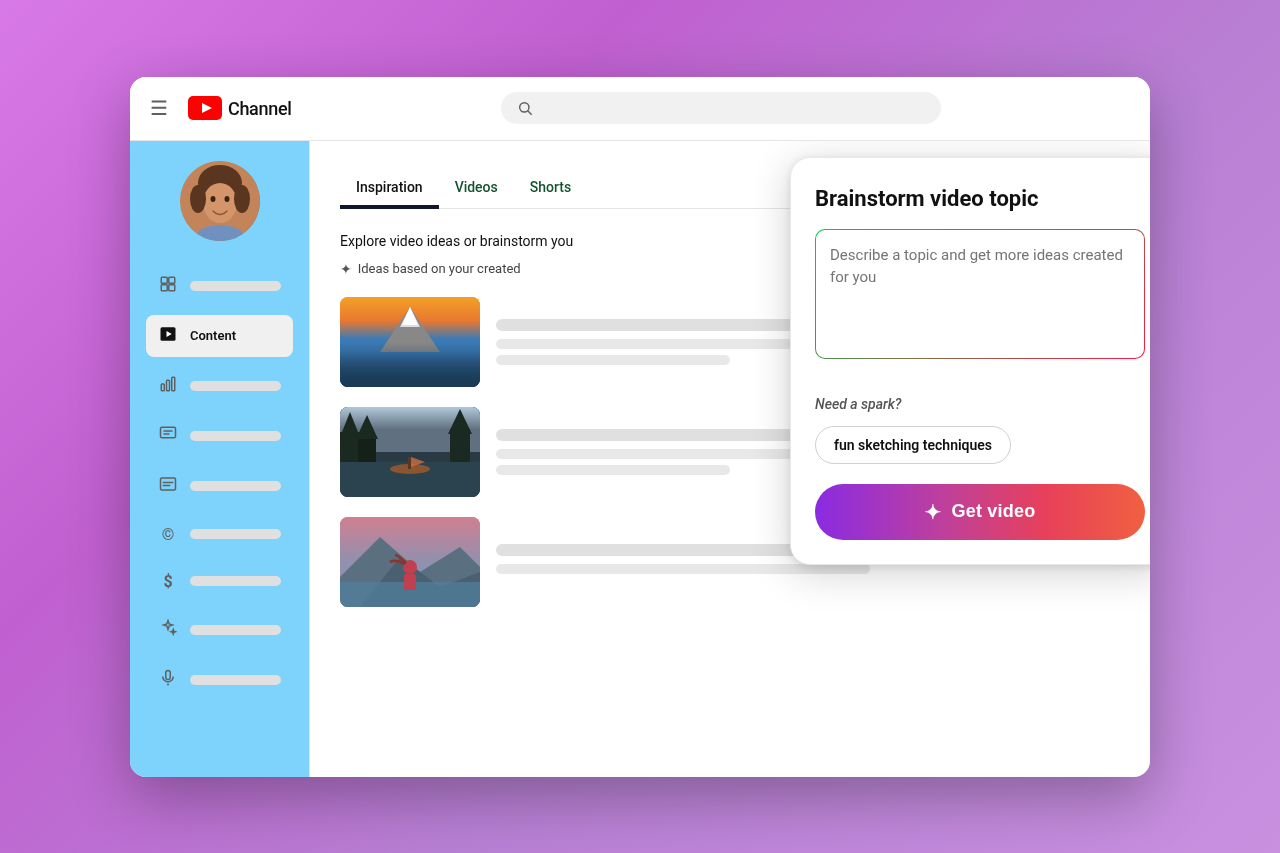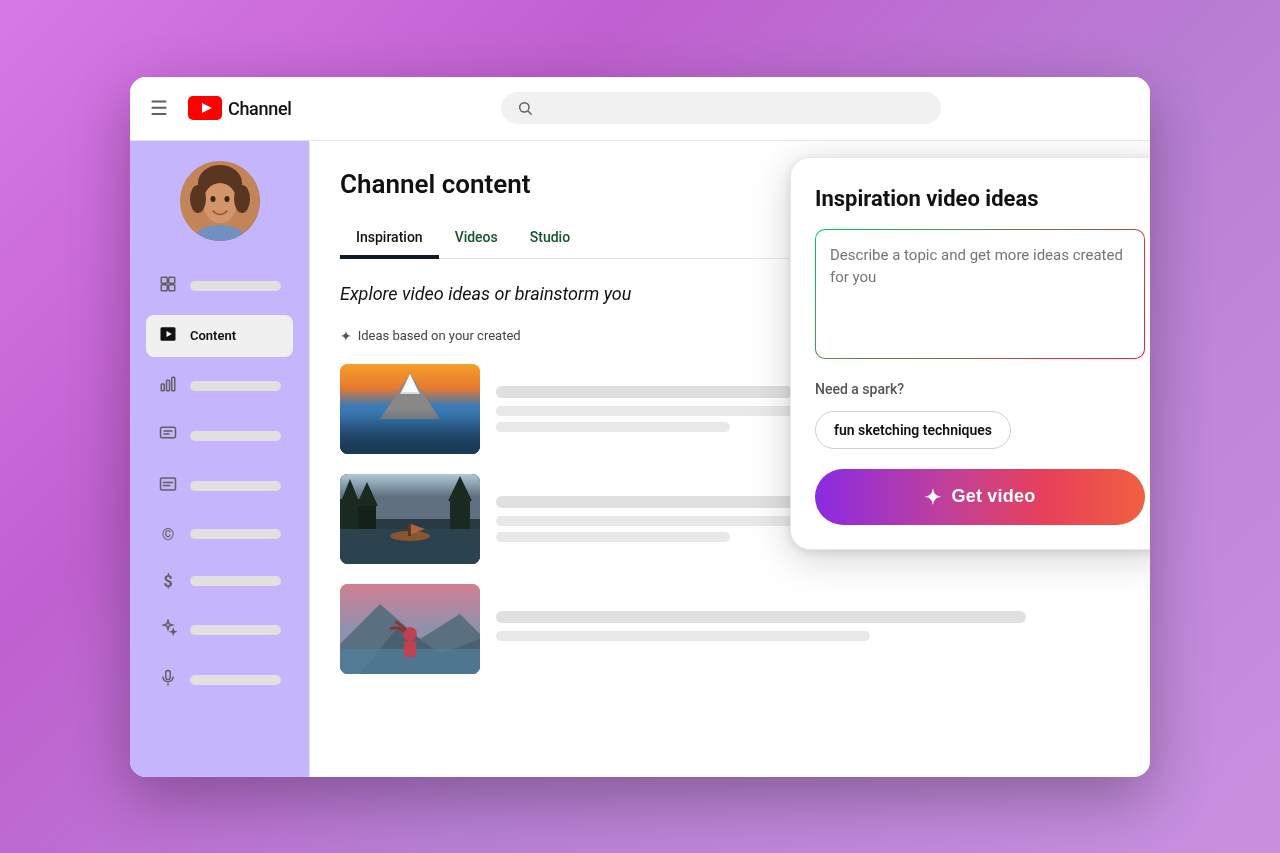--- a/index.html
+++ b/index.html
@@ -72,21 +72,21 @@
       font-size: 14px;
       color: #111;
     }
     .main-content {
       display: flex;
       flex: 1;
       overflow: hidden;
     }
     .sidebar {
       width: 180px;
-      background: #c4b5fd;
+      background: #7dd3fc;
       border-right: 1px solid #e5e5e5;
       display: flex;
       flex-direction: column;
       align-items: center;
       padding: 20px 0;
       flex-shrink: 0;
     }
     .avatar {
       width: 80px;
       height: 80px;
@@ -151,25 +151,24 @@
       color: #14532d;
       cursor: pointer;
       border-bottom: 2px solid transparent;
       margin-bottom: -1px;
     }
     .tab.active {
       color: #111;
       border-bottom: 4px solid #0f172a;
     }
     .section-desc {
-      font-size: 18px;
+      font-size: 14px;
       color: #111;
-      margin-bottom: 24px;
+      margin-bottom: 12px;
       font-weight: 400;
-      font-style: italic;
     }
     .ideas-tag {
       display: flex;
       align-items: center;
       gap: 6px;
       font-size: 13px;
       color: #444;
       margin-bottom: 20px;
     }
     .spark-icon {
@@ -284,23 +283,25 @@
       font-family: inherit;
       line-height: 1.5;
       border: 1.5px solid;
       border-color: transparent;
       background:
         linear-gradient(white, white) padding-box,
         linear-gradient(135deg, #00c853 0%, #ff1744 100%) border-box;
     }
     .spark-prompt {
       font-size: 14px;
+      font-style: italic;
       color: #555;
       margin-bottom: 14px;
       font-weight: 500;
+      margin-top: 15px;
     }
     .chip-row {
       display: flex;
       flex-direction: column;
       margin-bottom: 20px;
     }
     .chip {
       display: inline-flex;
       align-items: center;
       padding: 10px 18px;
@@ -466,26 +467,25 @@
               <line x1="12" y1="19" x2="12" y2="22"></line>
             </svg>
           </span>
           <div class="sidebar-placeholder" style="width:80px;"></div>
         </div>
       </div>
     </div>
 
     <div class="page-area">
       <div class="channel-content-panel">
-        <h1 class="page-title">Channel content</h1>
 
         <div class="tabs">
           <div class="tab active">Inspiration</div>
           <div class="tab">Videos</div>
-          <div class="tab">Studio</div>
+          <div class="tab">Shorts</div>
         </div>
 
         <p class="section-desc">Explore video ideas or brainstorm you</p>
 
         <div class="ideas-tag">
           <span class="spark-icon">✦</span>
           <span>Ideas based on your created</span>
         </div>
 
         <div class="video-list">
@@ -581,21 +581,21 @@
             </div>
             <div class="video-meta">
               <div class="video-title-bar"></div>
               <div class="video-sub-bar"></div>
             </div>
           </div>
         </div>
       </div>
 
       <div class="brainstorm-overlay">
-        <h2 class="brainstorm-title">Inspiration video ideas</h2>
+        <h2 class="brainstorm-title">Brainstorm video topic</h2>
 
         <textarea class="brainstorm-textarea" placeholder="Describe a topic and get more ideas created for you" style=""></textarea>
 
         <p class="spark-prompt">Need a spark?</p>
 
         <div class="chip-row">
           <div class="chip">fun sketching techniques</div>
         </div>
 
         <button class="get-ideas-btn">

